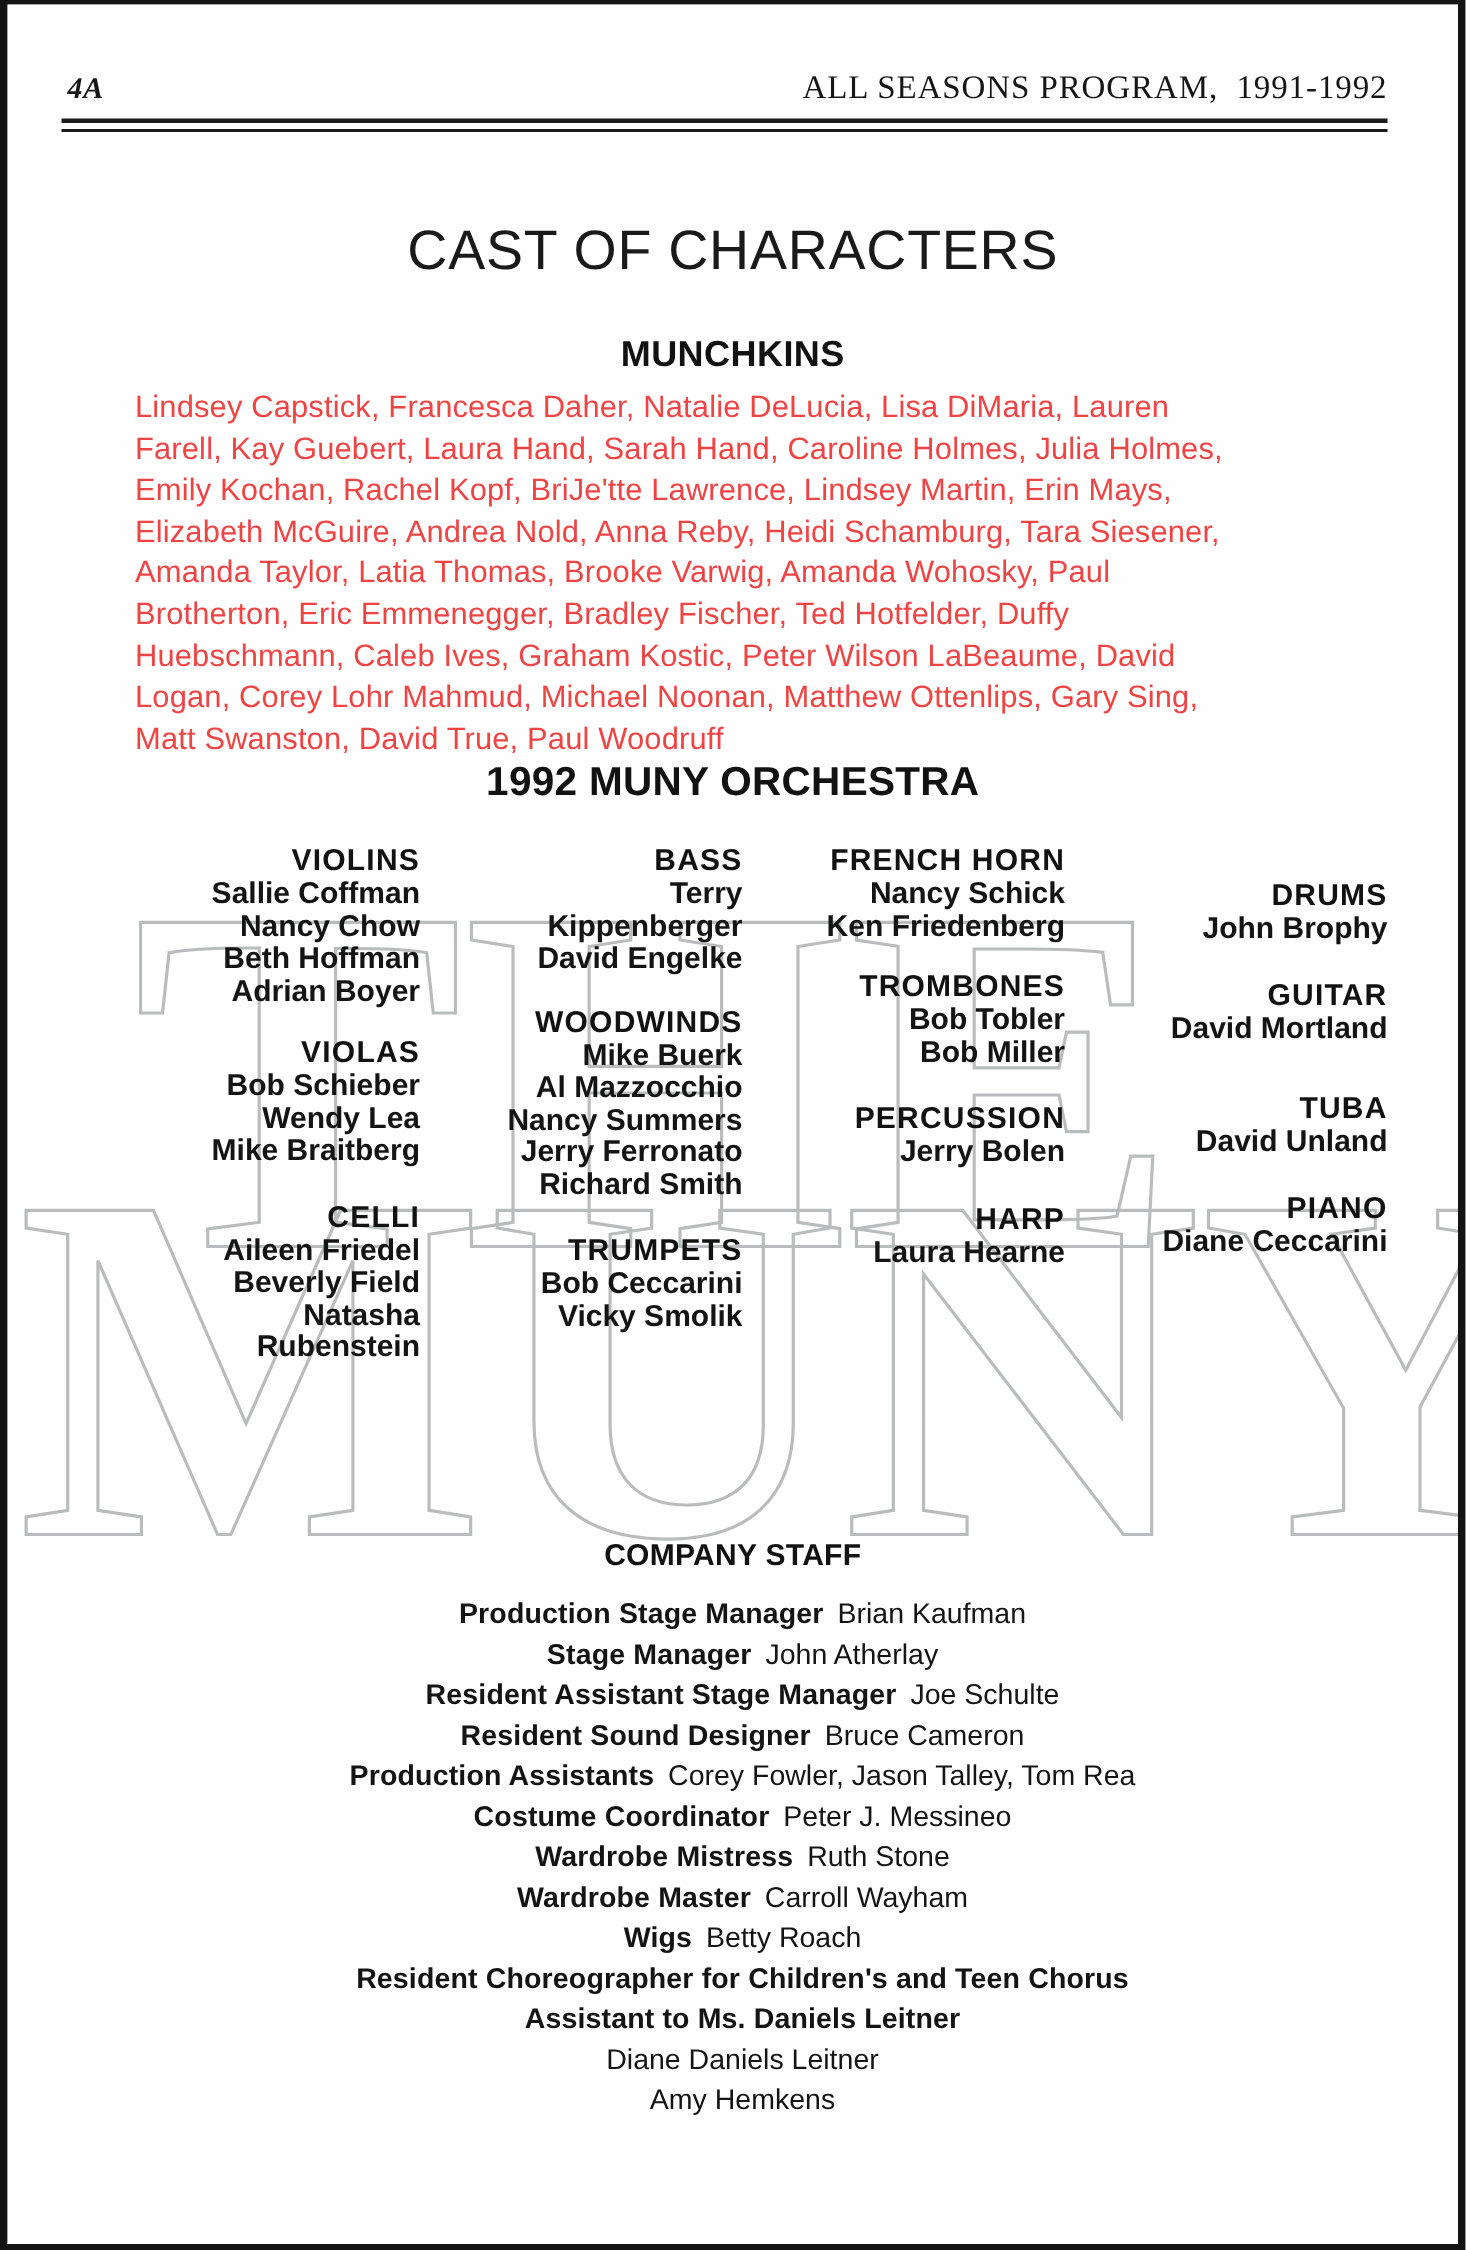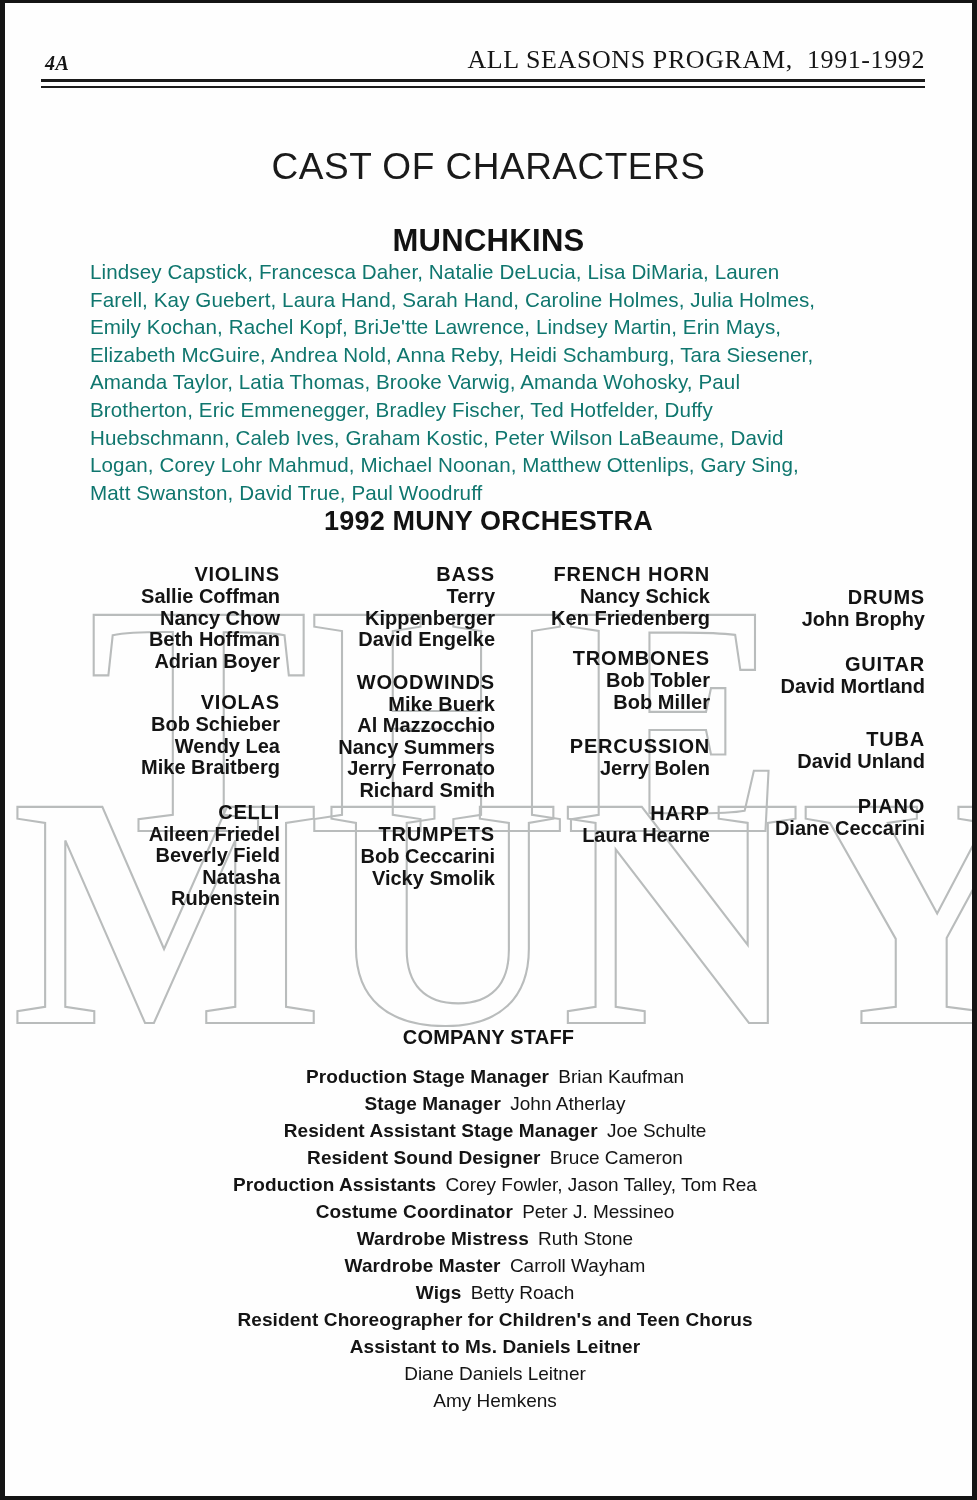--- a/index.html
+++ b/index.html
@@ -42,21 +42,21 @@
   .folio {
     font-family: "Liberation Serif", serif;
     font-weight: bold;
     font-style: italic;
     font-size: 20px;
     letter-spacing: 0.5px;
     color: #161616;
   }
   .runhead-title {
     font-family: "Liberation Serif", serif;
-    font-size: 26px;
+    font-size: 22px;
     letter-spacing: 0.6px;
     color: #161616;
     white-space: pre;
   }
   .rule-thick {
     position: absolute;
     left: 36px;
     top: 76px;
     width: 884px;
     height: 3px;
@@ -104,34 +104,34 @@
   .section-head {
     text-align: center;
     font-weight: bold;
     color: #121212;
   }
   .munchkins-head {
     position: absolute;
     left: 0;
     top: 220px;
     width: 967px;
-    font-size: 31px;
+    font-size: 24px;
     letter-spacing: 0.3px;
   }
 
   
   .munchkins-body {
     position: absolute;
     left: 85px;
     top: 255px;
     width: 790px;
     font-size: 20.6px;
     line-height: 27.6px;
     text-align: justify;
-    color: #0f766e;
+    color: #ef4444;
     letter-spacing: 0.1px;
   }
   .munchkins-body .last {
     text-align: left;
   }
   .mline { display: block; white-space: nowrap; }
 
   
   .orch-head {
     position: absolute;

